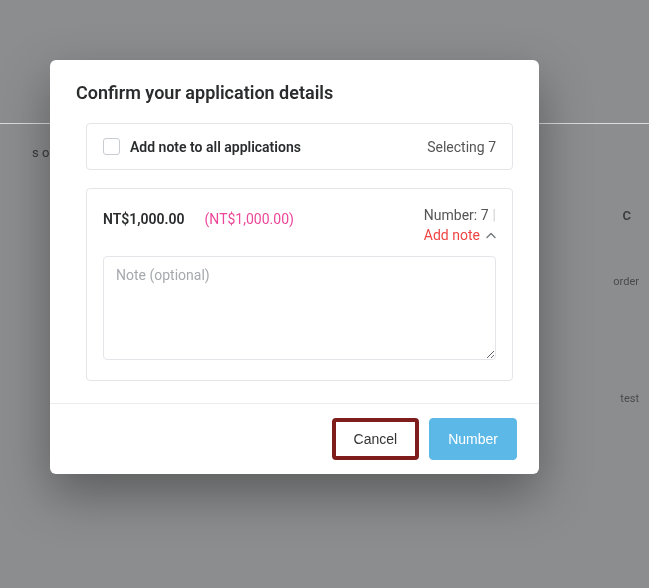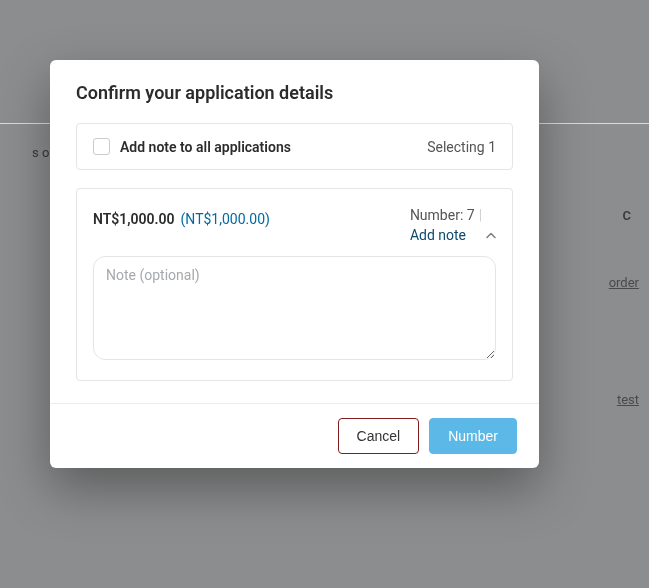--- a/index.html
+++ b/index.html
@@ -33,21 +33,21 @@
     }
     .modal-header {
       padding: 22px 26px 20px 26px;
     }
     .modal-title {
       font-size: 18px;
       font-weight: 600;
       color: #2b2c2d;
     }
     .modal-body {
-      padding: 0 26px 22px 26px;
+      padding: 0 26px 22px 36px;
     }
     .panel {
       border: 1px solid #e3e5e8;
       border-radius: 4px;
       background: #fff;
     }
     .panel.top {
       padding: 14px 16px;
       margin-bottom: 18px;
       display: flex;
@@ -103,52 +103,52 @@
     .total-line {
       margin-top: 2px;
     }
     .total-value {
       font-size: 14px;
       font-weight: 600;
       color: #2b2c2d;
     }
     .total-sub {
       font-size: 14px;
-      color: #0369a1;
-      margin-left: 2px;
+      color: #ec4899;
+      margin-left: 16px;
     }
     .vendor-right {
       text-align: left;
     }
     .number-text {
       font-size: 14px;
       color: #555;
       margin-bottom: 2px;
     }
     .number-sep {
       color: #d0d0d0;
       margin-left: 4px;
     }
     .add-note-toggle {
       display: inline-flex;
       align-items: center;
-      gap: 20px;
-      font-size: 14px;
-      color: #0c4a6e;
+      gap: 6px;
+      font-size: 14px;
+      color: #ef4444;
       cursor: pointer;
     }
     .chev {
       display: inline-block;
     }
     .chev svg { display: block; }
     .note-area {
       width: 100%;
       height: 104px;
       border: 1px solid #e3e5e8;
-      border-radius: 12px;
+      border-radius: 4px;
       padding: 10px 12px;
       font-size: 14px;
       font-family: inherit;
       color: #333;
       resize: vertical;
     }
     .note-area::placeholder {
       color: #a6a9ad;
     }
     .modal-footer {
@@ -160,39 +160,38 @@
     }
     .btn {
       font-size: 14px;
       padding: 9px 18px;
       border-radius: 4px;
       cursor: pointer;
       border: 1px solid transparent;
     }
     .btn-secondary {
       background: #fff;
-      border: 1px solid #7f1d1d;
+      border: 4px solid #7f1d1d;
       color: #333;
     }
     .btn-primary {
       background: #5cb8e6;
       color: #fff;
       border: 1px solid #5cb8e6;
     }
     
     .bg-hint {
       position: absolute;
       color: #3a3a3a;
       font-size: 13px;
     }
     .bg-link {
       position: absolute;
       color: #4a4a4a;
-      font-size: 13px;
-      text-decoration: underline;
+      font-size: 11px;
     }
   </style>
 </head>
 <body>
 
 <div class="backdrop">
   <span class="bg-hint" style="left:32px; top:145px;">s on</span>
   <span class="bg-hint" style="right:18px; top:208px; font-weight:600;">C</span>
   <span class="bg-link" style="right:10px; top:275px;">order</span>
   <span class="bg-link" style="right:10px; top:392px;">test</span>
@@ -203,21 +202,21 @@
   <div class="modal-header">
     <h2 class="modal-title">Confirm your application details</h2>
   </div>
 
   <div class="modal-body">
     <div class="panel top">
       <div class="checkbox-row">
         <div class="checkbox"></div>
         <span class="chk-label">Add note to all applications</span>
       </div>
-      <span class="selecting">Selecting 1</span>
+      <span class="selecting">Selecting 7</span>
     </div>
 
     <div class="panel vendor">
 
       <div class="vendor-row">
         <div class="vendor-left">
           <div class="total-line">
             <span class="total-value">NT$1,000.00</span>
             <span class="total-sub">(NT$1,000.00)</span>
           </div>

